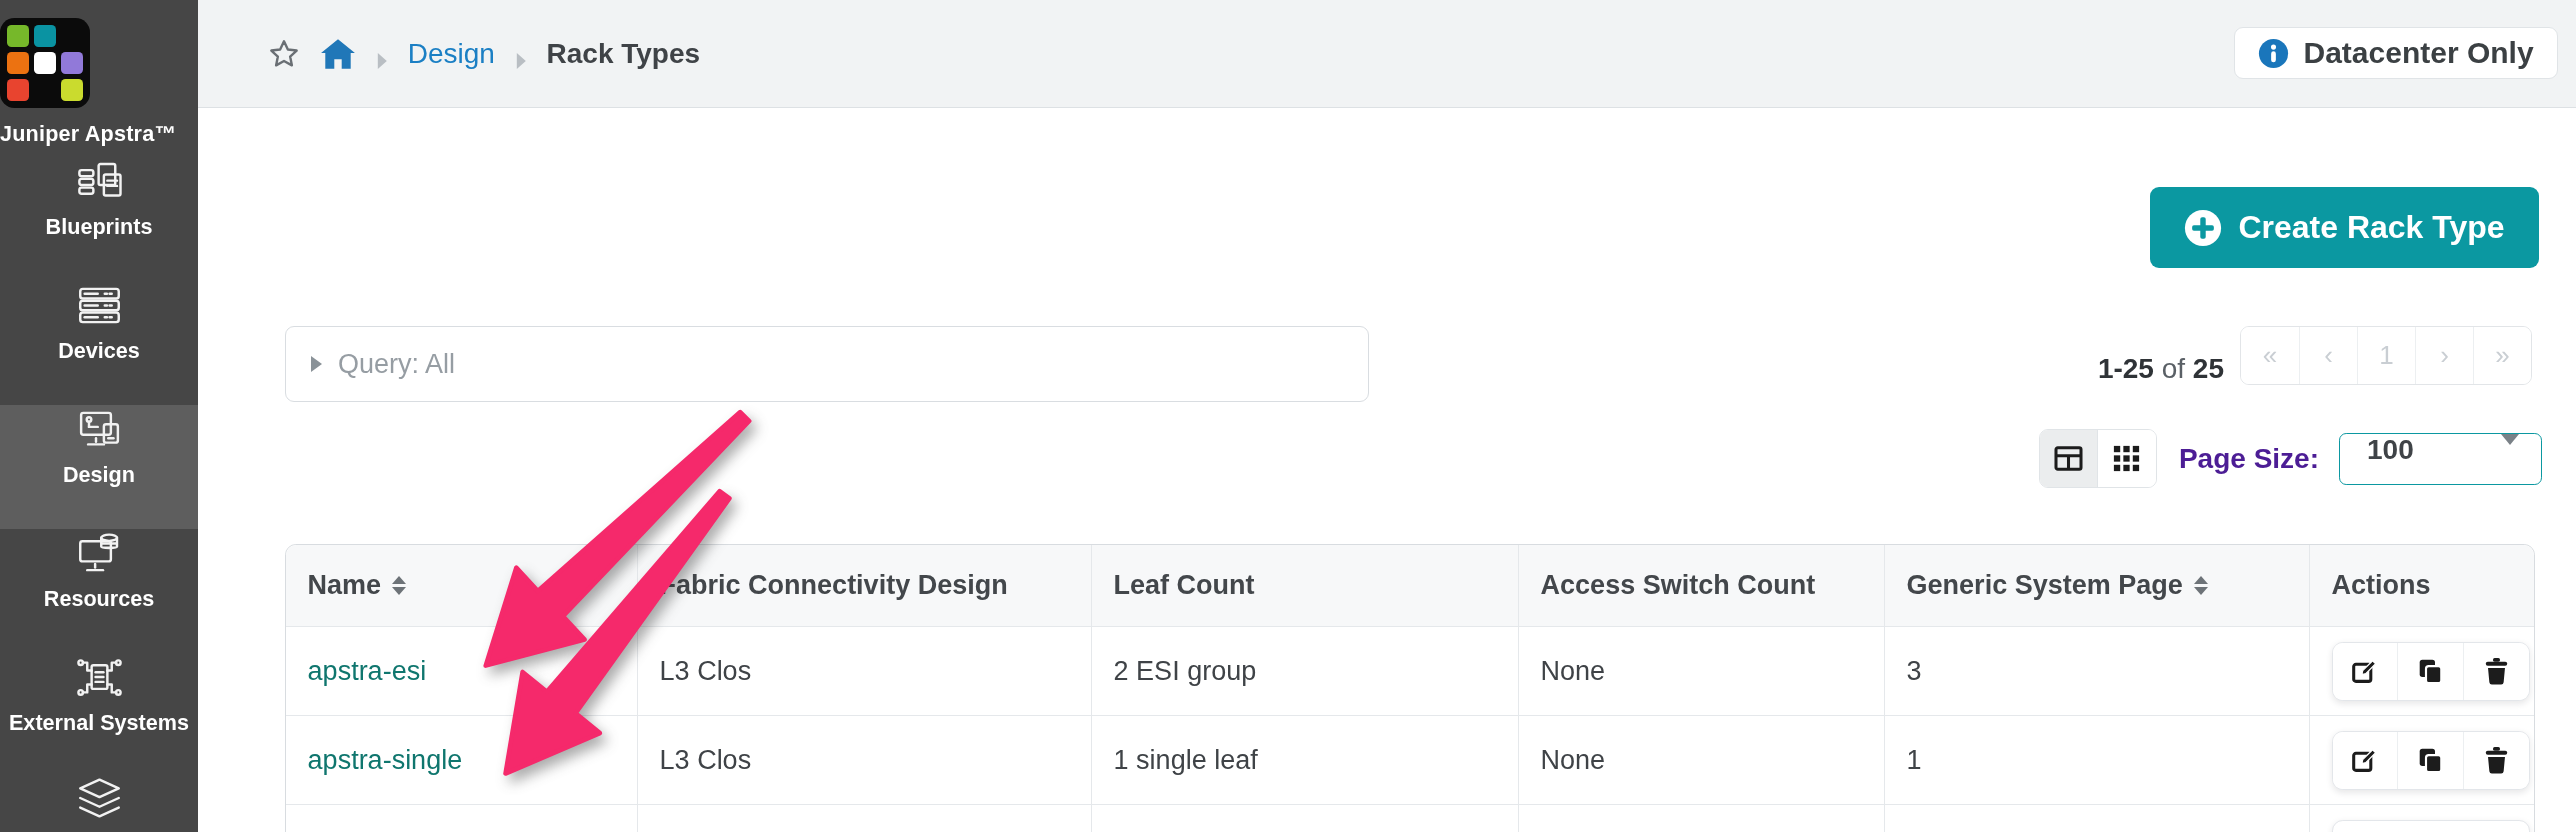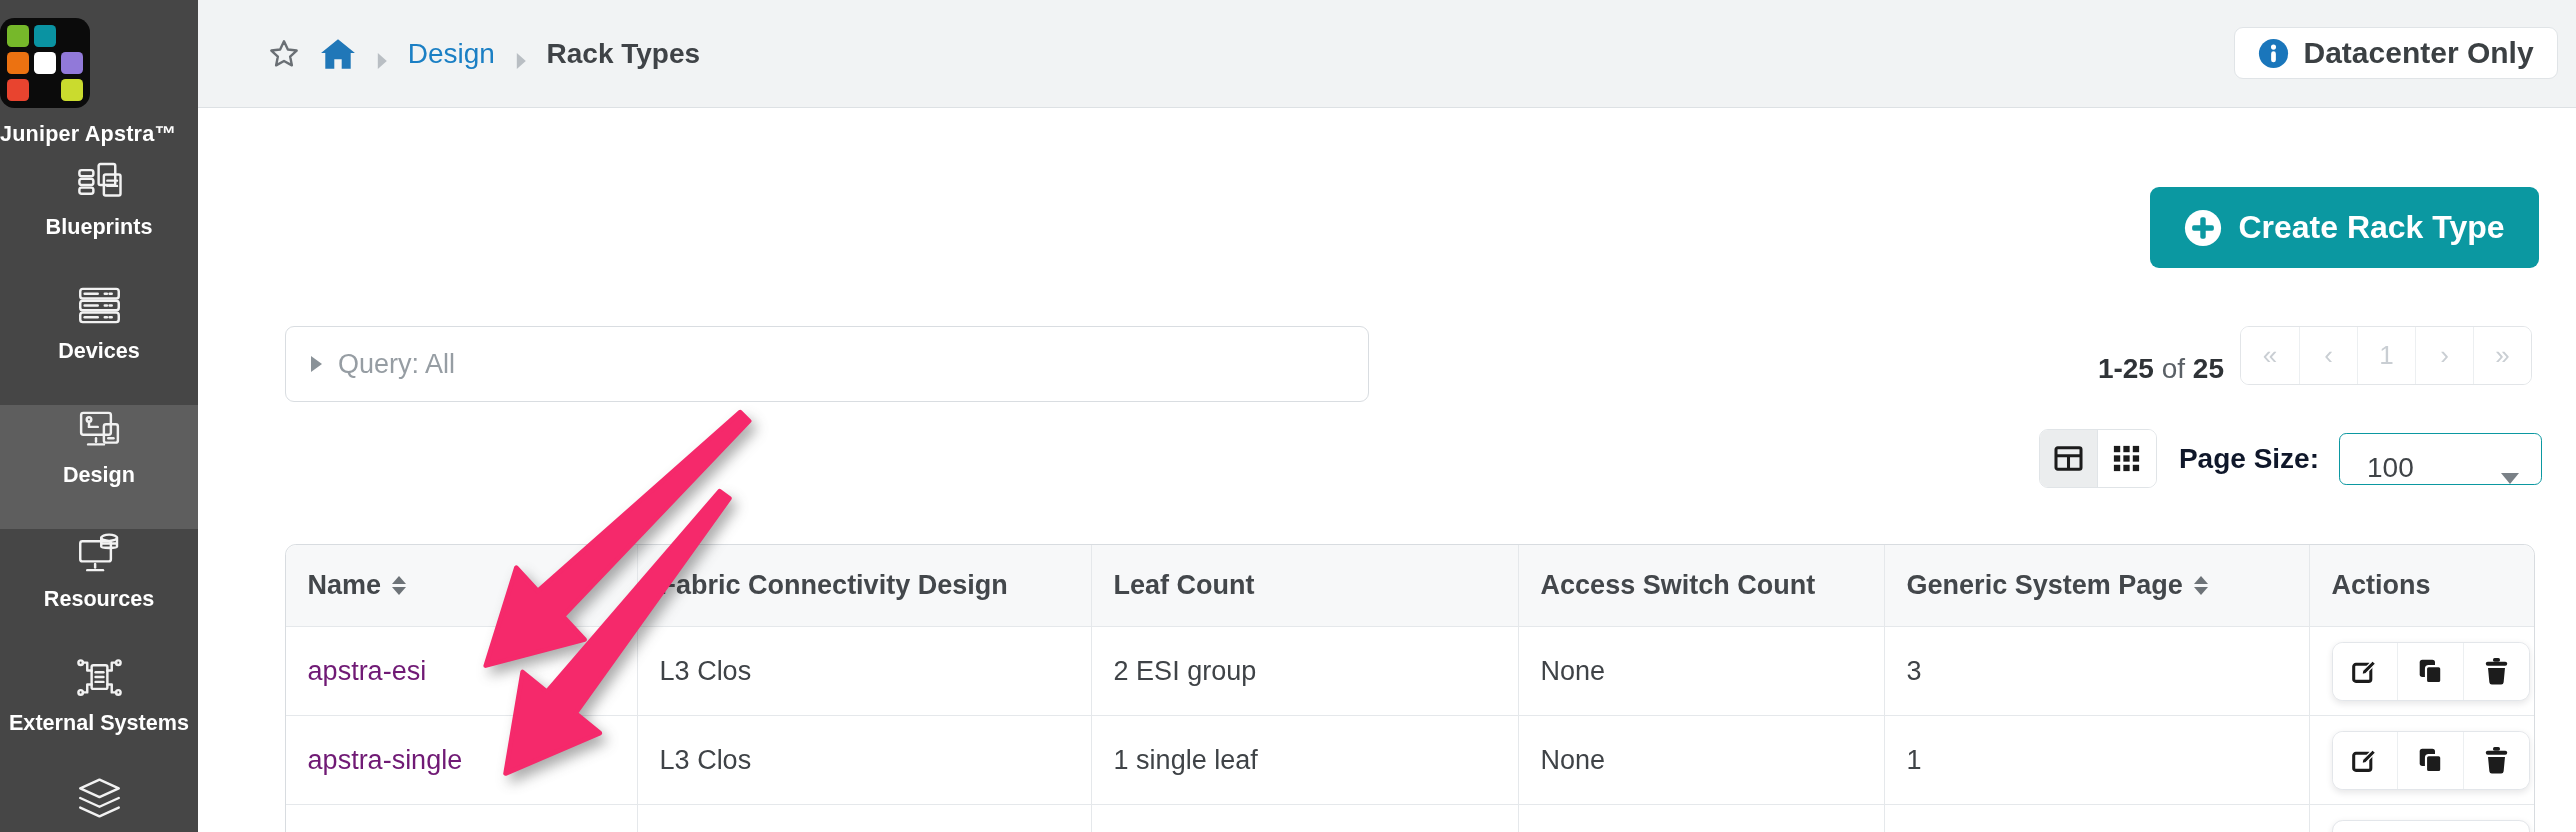--- a/index.html
+++ b/index.html
@@ -54,39 +54,39 @@
   .pager-btn { width:58px; display:flex; align-items:center; justify-content:center; font-size:26px;
                color:#c9ced3; border-left:0.9px solid #eceff1; cursor:default; background:#fff; border-top:none;
                border-bottom:none; border-right:none; font-family:"Liberation Sans", sans-serif; }
   .pager-btn:first-child { border-left:none; }
 
   .controls-row { position:absolute; top:425px; right:34px; height:67px; display:flex; align-items:center; gap:20px; }
   .toggle-group { display:flex; height:59px; border:0.9px solid #e0e4e7; border-radius:9px; overflow:hidden; background:#fff; }
   .toggle-btn { width:58px; display:flex; align-items:center; justify-content:center; cursor:pointer; background:#fff;
                 border:none; }
   .toggle-btn.selected { background:#ebedee; border-right:0.9px solid #e0e4e7; }
-  .page-size-label { font-size:28px; font-weight:700; color:#0f172a; margin-left:2px; }
+  .page-size-label { font-size:28px; font-weight:700; color:#4c1d95; margin-left:2px; }
   .page-size-select { width:203px; height:52px; border:1.8px solid #0b98a1; border-radius:7.2px; background:#fff;
-                      display:flex; align-items:flex-end; justify-content:space-between; padding:0 21.6px 0 27px;
-                      font-size:28px; color:#3f4347; cursor:pointer; }
+                      display:flex; align-items:flex-start; justify-content:space-between; padding:0 21.6px 0 27px;
+                      font-size:28px; color:#3f4347; cursor:pointer;font-weight:bold; }
   .select-caret { width:0; height:0; border-top:11.7px solid #7a8187; border-left:9px solid transparent;
                   border-right:9px solid transparent; }
 
   
   .table { position:absolute; left:285px; top:544px; width:2250px; border:0.9px solid #d8dce0;
            border-radius:10.8px 10.8px 0 0; background:#fff; }
   .trow { display:grid; grid-template-columns:351px 454px 427px 366px 425px 227px; }
   .thead { background:#f7f8f9; border-radius:10.8px 10.8px 0 0; }
   .th, .td { padding-left:21.6px; display:flex; align-items:center; gap:10.8px; border-left:0.9px solid #e5e8eb;
              font-size:27px; color:#3f4347;text-align:right; }
   .th:first-child, .td:first-child { border-left:none; }
   .th { height:81px; font-weight:700; color:#43474b; }
   .td { height:88px; }
   .tbody .trow { border-top:0.9px solid #e5e8eb; }
-  .name-link { color:#701a75; cursor:pointer; text-decoration:none; }
+  .name-link { color:#0f766e; cursor:pointer; text-decoration:none; }
   .sort-icon { display:inline-flex; flex-direction:column; gap:2.7px; }
   .sort-icon i { width:0; height:0; border-left:7.2px solid transparent; border-right:7.2px solid transparent; display:block; }
   .sort-icon .up { border-bottom:8px solid #6d7378; }
   .sort-icon .down { border-top:8px solid #6d7378; }
   .action-group { width:198px; height:59px; border:0.9px solid #e3e6ea; border-radius:10.8px; background:#fff;
                   box-shadow:0 2.7px 6.3px rgba(30,34,40,.10); display:flex; overflow:hidden; }
   .action-btn { flex:1; display:flex; align-items:center; justify-content:center; border:none; background:#fff;
                 border-left:0.9px solid #eceff1; cursor:pointer; }
   .action-btn:first-child { border-left:none; }
 

